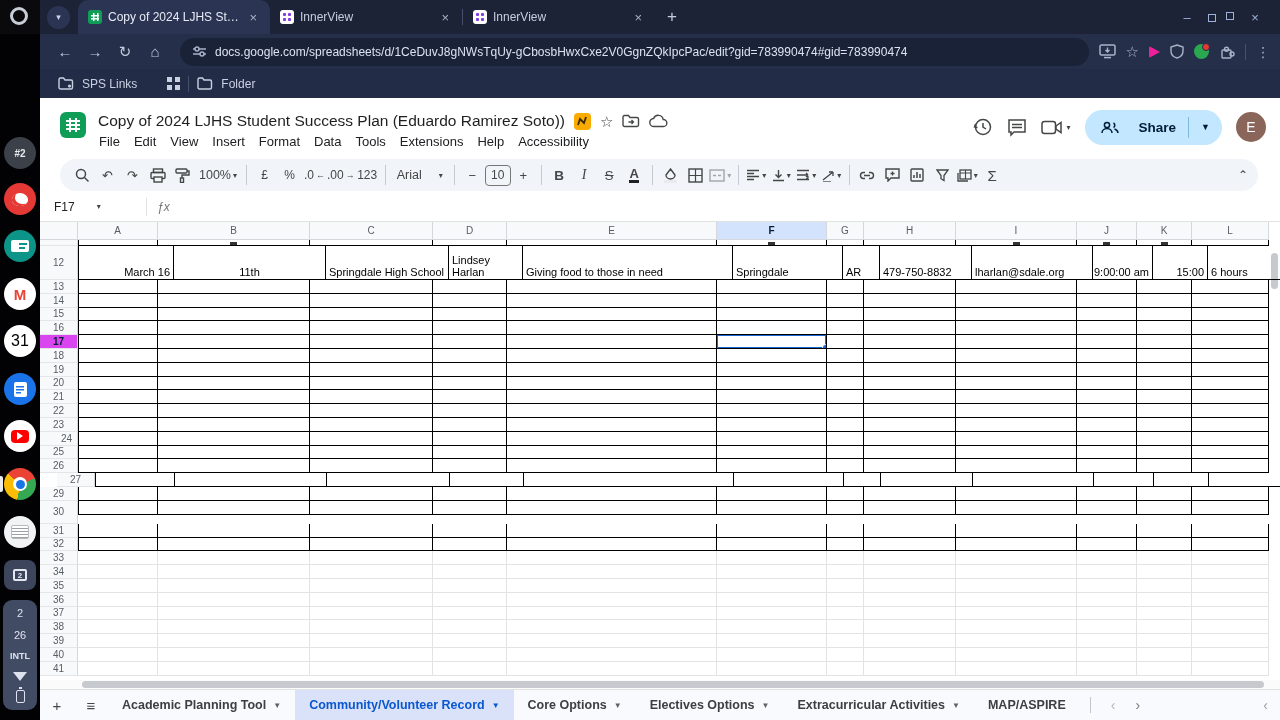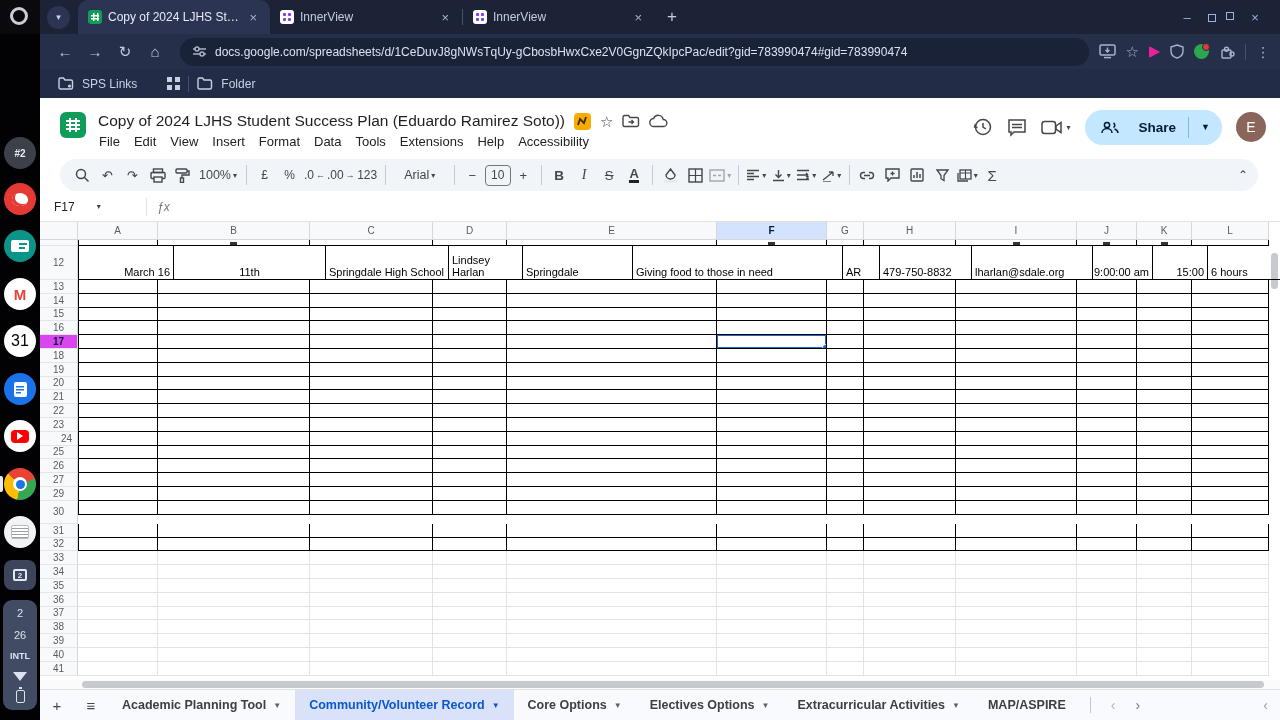--- a/index.html
+++ b/index.html
@@ -109,21 +109,21 @@
   .camwrap { display:flex; align-items:center; gap:4px; }
   .caret8 { font-size:8px; color:#444746; }
 
   .toolbar { position:absolute; left:20px; right:22px; top:61px; height:32px; background:#f1f4f9; border-radius:18px;
       display:flex; align-items:center; padding:0 10px; color:#444746; }
   .ti { min-width:25px; height:24px; display:flex; align-items:center; justify-content:center; font-size:13px; gap:2px; }
   .ti svg { display:block; }
   .tsep { width:1px; height:20px; background:#c7cad1; margin:0 5px; }
   .tzoom { font-size:12.5px; padding:0 4px; }
   .tnum { font-size:12px; }
-  .tfont { font-size:12.5px; padding:0 6px; min-width:58px; }
+  .tfont { font-size:12.5px; padding:0 6px; min-width:58px; justify-content:space-between; }
   .sizebox { width:26px; height:21px; border:1px solid #747775; border-radius:4px; display:flex; align-items:center; justify-content:center; font-size:12px; }
   .tb { font-weight:bold; font-size:13.5px; }
   .tit { font-style:italic; font-family:"Liberation Serif", serif; font-size:14px; }
   .tstrike { text-decoration:line-through; font-size:13px; }
   .tA { font-size:13px; font-weight:bold; border-bottom:3px solid #202124; line-height:13px; }
   .tfill { border-bottom:3px solid #e8eaed; line-height:14px; }
   .dim { opacity:.45; }
   .tend { margin-left:auto; font-size:12px; color:#444746; }
 
   .formulabar { position:absolute; left:0; right:0; top:94px; height:30px; border-bottom:1px solid #e1e3e1; display:flex; align-items:center; }
@@ -549,22 +549,22 @@
             <span class="mark" style="left: 23.5px;"></span>
           </div>
           <div class="cell black" style="width: 77px; height: 6px;"></div>
         </div>
         <div class="gr">
           <div class="rowhdr" style="height: 34px;">12</div>
           <div class="cell black c12 a-right first" style="width: 96px; height: 34px;">March 16</div>
           <div class="cell black c12 a-center" style="width: 152px; height: 34px;">11th</div>
           <div class="cell black c12 a-left wrap" style="width: 123px; height: 34px;">Springdale High School</div>
           <div class="cell black c12 a-left wrap" style="width: 74px; height: 34px;">Lindsey Harlan</div>
+          <div class="cell black c12 a-left" style="width: 210px; height: 34px;">Giving food to those in need</div>
           <div class="cell black c12 a-left" style="width: 110px; height: 34px;">Springdale</div>
-          <div class="cell black c12 a-left" style="width: 210px; height: 34px;">Giving food to those in need</div>
           <div class="cell black c12 a-left" style="width: 37px; height: 34px;">AR</div>
           <div class="cell black c12 a-left" style="width: 92px; height: 34px;">479-750-8832</div>
           <div class="cell black c12 a-left" style="width: 121px; height: 34px;">lharlan@sdale.org</div>
           <div class="cell black c12 a-right" style="width: 60px; height: 34px;">9:00:00 am</div>
           <div class="cell black c12 a-right" style="width: 55px; height: 34px;">15:00</div>
           <div class="cell black c12 a-left" style="width: 77px; height: 34px;">6 hours</div>
         </div>
         <div class="gr">
           <div class="rowhdr" style="height: 13.8px;">13</div>
           <div class="cell black first" style="width: 80px; height: 13.8px;"></div>
@@ -773,21 +773,21 @@
           <div class="cell black" style="width: 210px; height: 13.8px;"></div>
           <div class="cell black" style="width: 110px; height: 13.8px;"></div>
           <div class="cell black" style="width: 37px; height: 13.8px;"></div>
           <div class="cell black" style="width: 92px; height: 13.8px;"></div>
           <div class="cell black" style="width: 121px; height: 13.8px;"></div>
           <div class="cell black" style="width: 60px; height: 13.8px;"></div>
           <div class="cell black" style="width: 55px; height: 13.8px;"></div>
           <div class="cell black" style="width: 77px; height: 13.8px;"></div>
         </div>
         <div class="gr">
-          <div class="rowhdr" style="height: 13.8px;">27</div>
+          <div class="rowhdr" style="height: 13.8px; margin-left: 17px;">27</div>
           <div class="cell black first" style="width: 80px; height: 13.8px;"></div>
           <div class="cell black" style="width: 152px; height: 13.8px;"></div>
           <div class="cell black" style="width: 123px; height: 13.8px;"></div>
           <div class="cell black" style="width: 74px; height: 13.8px;"></div>
           <div class="cell black" style="width: 210px; height: 13.8px;"></div>
           <div class="cell black" style="width: 110px; height: 13.8px;"></div>
           <div class="cell black" style="width: 37px; height: 13.8px;"></div>
           <div class="cell black" style="width: 92px; height: 13.8px;"></div>
           <div class="cell black" style="width: 121px; height: 13.8px;"></div>
           <div class="cell black" style="width: 60px; height: 13.8px;"></div>

